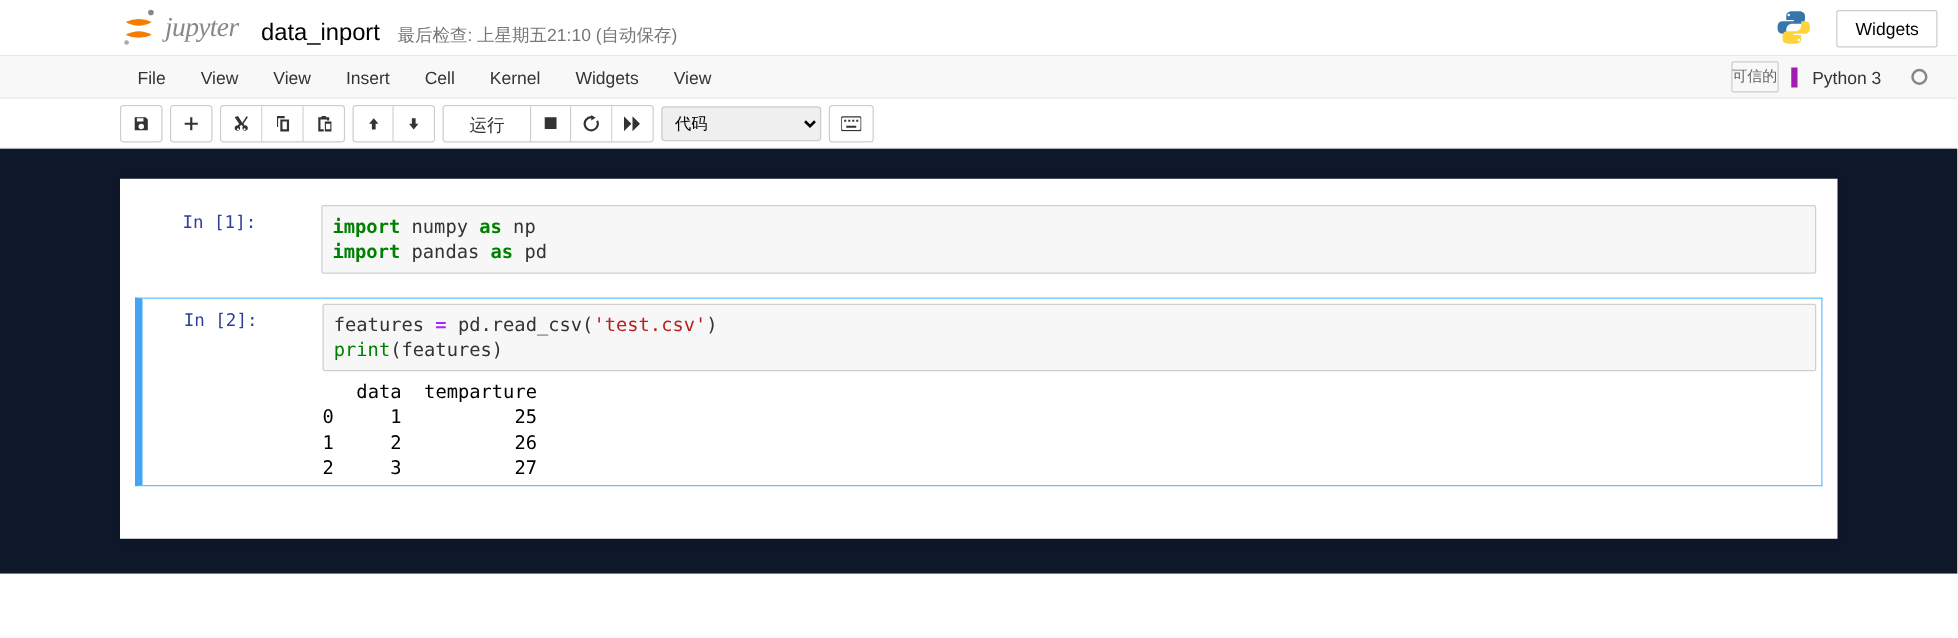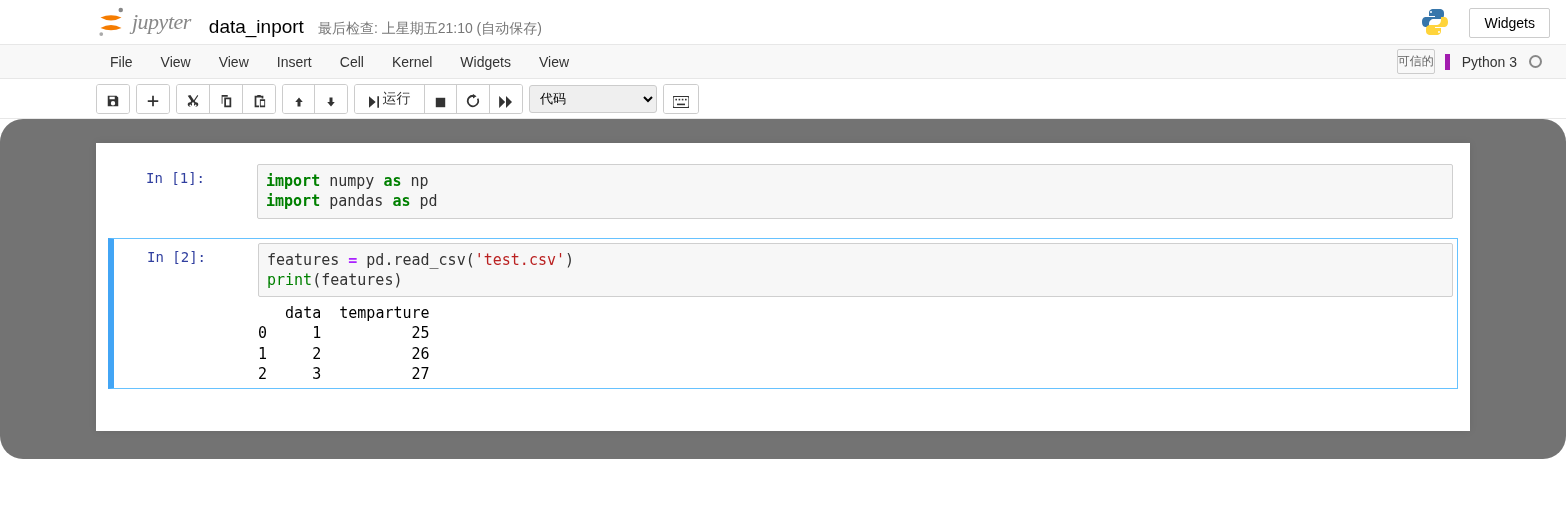--- a/index.html
+++ b/index.html
@@ -12,30 +12,30 @@
     .notebook-name { font-size: 19px; color: #000; margin-left: 18px; cursor: pointer; }
     .checkpoint-status { margin-left: 14px; color: #777; font-size: 14px; }
     .header-spacer { flex: 1; }
     .python-logo { width: 32px; height: 32px; margin-right: 18px; }
     .logout-btn { background: #fff; border: 1px solid #ccc; padding: 6px 14px; font-size: 14px; border-radius: 2px; cursor: pointer; }
     
     .menubar { display: flex; align-items: center; background: #f8f8f8; border-bottom: 1px solid #e7e7e7; padding: 0 16px 0 96px; height: 34px; }
     .menu-item { padding: 7px 14px; color: #333; font-size: 14px; cursor: pointer; }
     .menubar-spacer { flex: 1; }
     .trust-btn { background: transparent; border: 1px solid #ccc; border-radius: 2px; padding: 3px 0; font-size: 12px; color: #666; cursor: pointer; margin-right: 10px; }
-    .kernel-indicator { display: flex; align-items: center; gap: 12px; color: #333; font-size: 14px; padding-right: 8px; border-left: 5px solid #a21caf; padding-left: 12px; }
+    .kernel-indicator { display: flex; align-items: center; gap: 24px; color: #333; font-size: 14px; padding-right: 8px; border-left: 5px solid #a21caf; padding-left: 12px; }
     .kernel-idle-circle { width: 13px; height: 13px; border-radius: 50%; border: 2px solid #888; }
     
     .toolbar { display: flex; align-items: center; gap: 6px; padding: 4px 16px 4px 96px; border-bottom: 1px solid #e7e7e7; height: 40px; }
     .tb-group { display: flex; border: 1px solid #ccc; border-radius: 3px; overflow: hidden; }
-    .tb-btn { background: #fff; border: none; border-right: 1px solid #ccc; padding: 5px 9px; cursor: pointer; font-size: 14px; color: #333; display: flex; align-items: flex-end; justify-content: center; min-width: 32px; height: 28px; }
+    .tb-btn { background: #fff; border: none; border-right: 1px solid #ccc; padding: 5px 9px; cursor: pointer; font-size: 14px; color: #333; display: flex; align-items: center; justify-content: center; min-width: 32px; height: 28px; flex-direction: column; }
     .tb-btn:last-child { border-right: none; }
     .cell-type { height: 28px; border: 1px solid #ccc; border-radius: 3px; padding: 0 6px; font-size: 13px; min-width: 120px; }
     
-    .notebook-area { background: #737373; padding: 24px 96px; min-height: 340px; border-radius: 23px; }
+    .notebook-area { background: #0f172a; padding: 24px 96px; min-height: 340px; }
     .notebook-container { background: #fff; box-shadow: 0 0 8px rgba(0,0,0,0.08); padding: 16px 12px 28px; }
     
     .cell { display: flex; margin-bottom: 14px; padding: 4px; border: 1px solid transparent; }
     .cell.selected { border: 1px solid #66c2ff; border-left: 6px solid #42A5F5; padding-left: 0; }
     .prompt { width: 100px; text-align: right; padding: 6px 8px 0 0; font-family: monospace; font-size: 14px; color: #303F9F; flex-shrink: 0; }
     .cell-body { flex: 1; margin-left: 44px; }
     .input-area { background: #f7f7f7; border: 1px solid #cfcfcf; border-radius: 2px; padding: 6px 8px; font-family: monospace; font-size: 15px; line-height: 1.35; white-space: pre; cursor: text; }
     .output-area { padding: 6px 0 0 0; font-family: monospace; font-size: 15px; white-space: pre; line-height: 1.35; color: #000; }
     
     .cm-keyword { color: #008000; font-weight: bold; }

